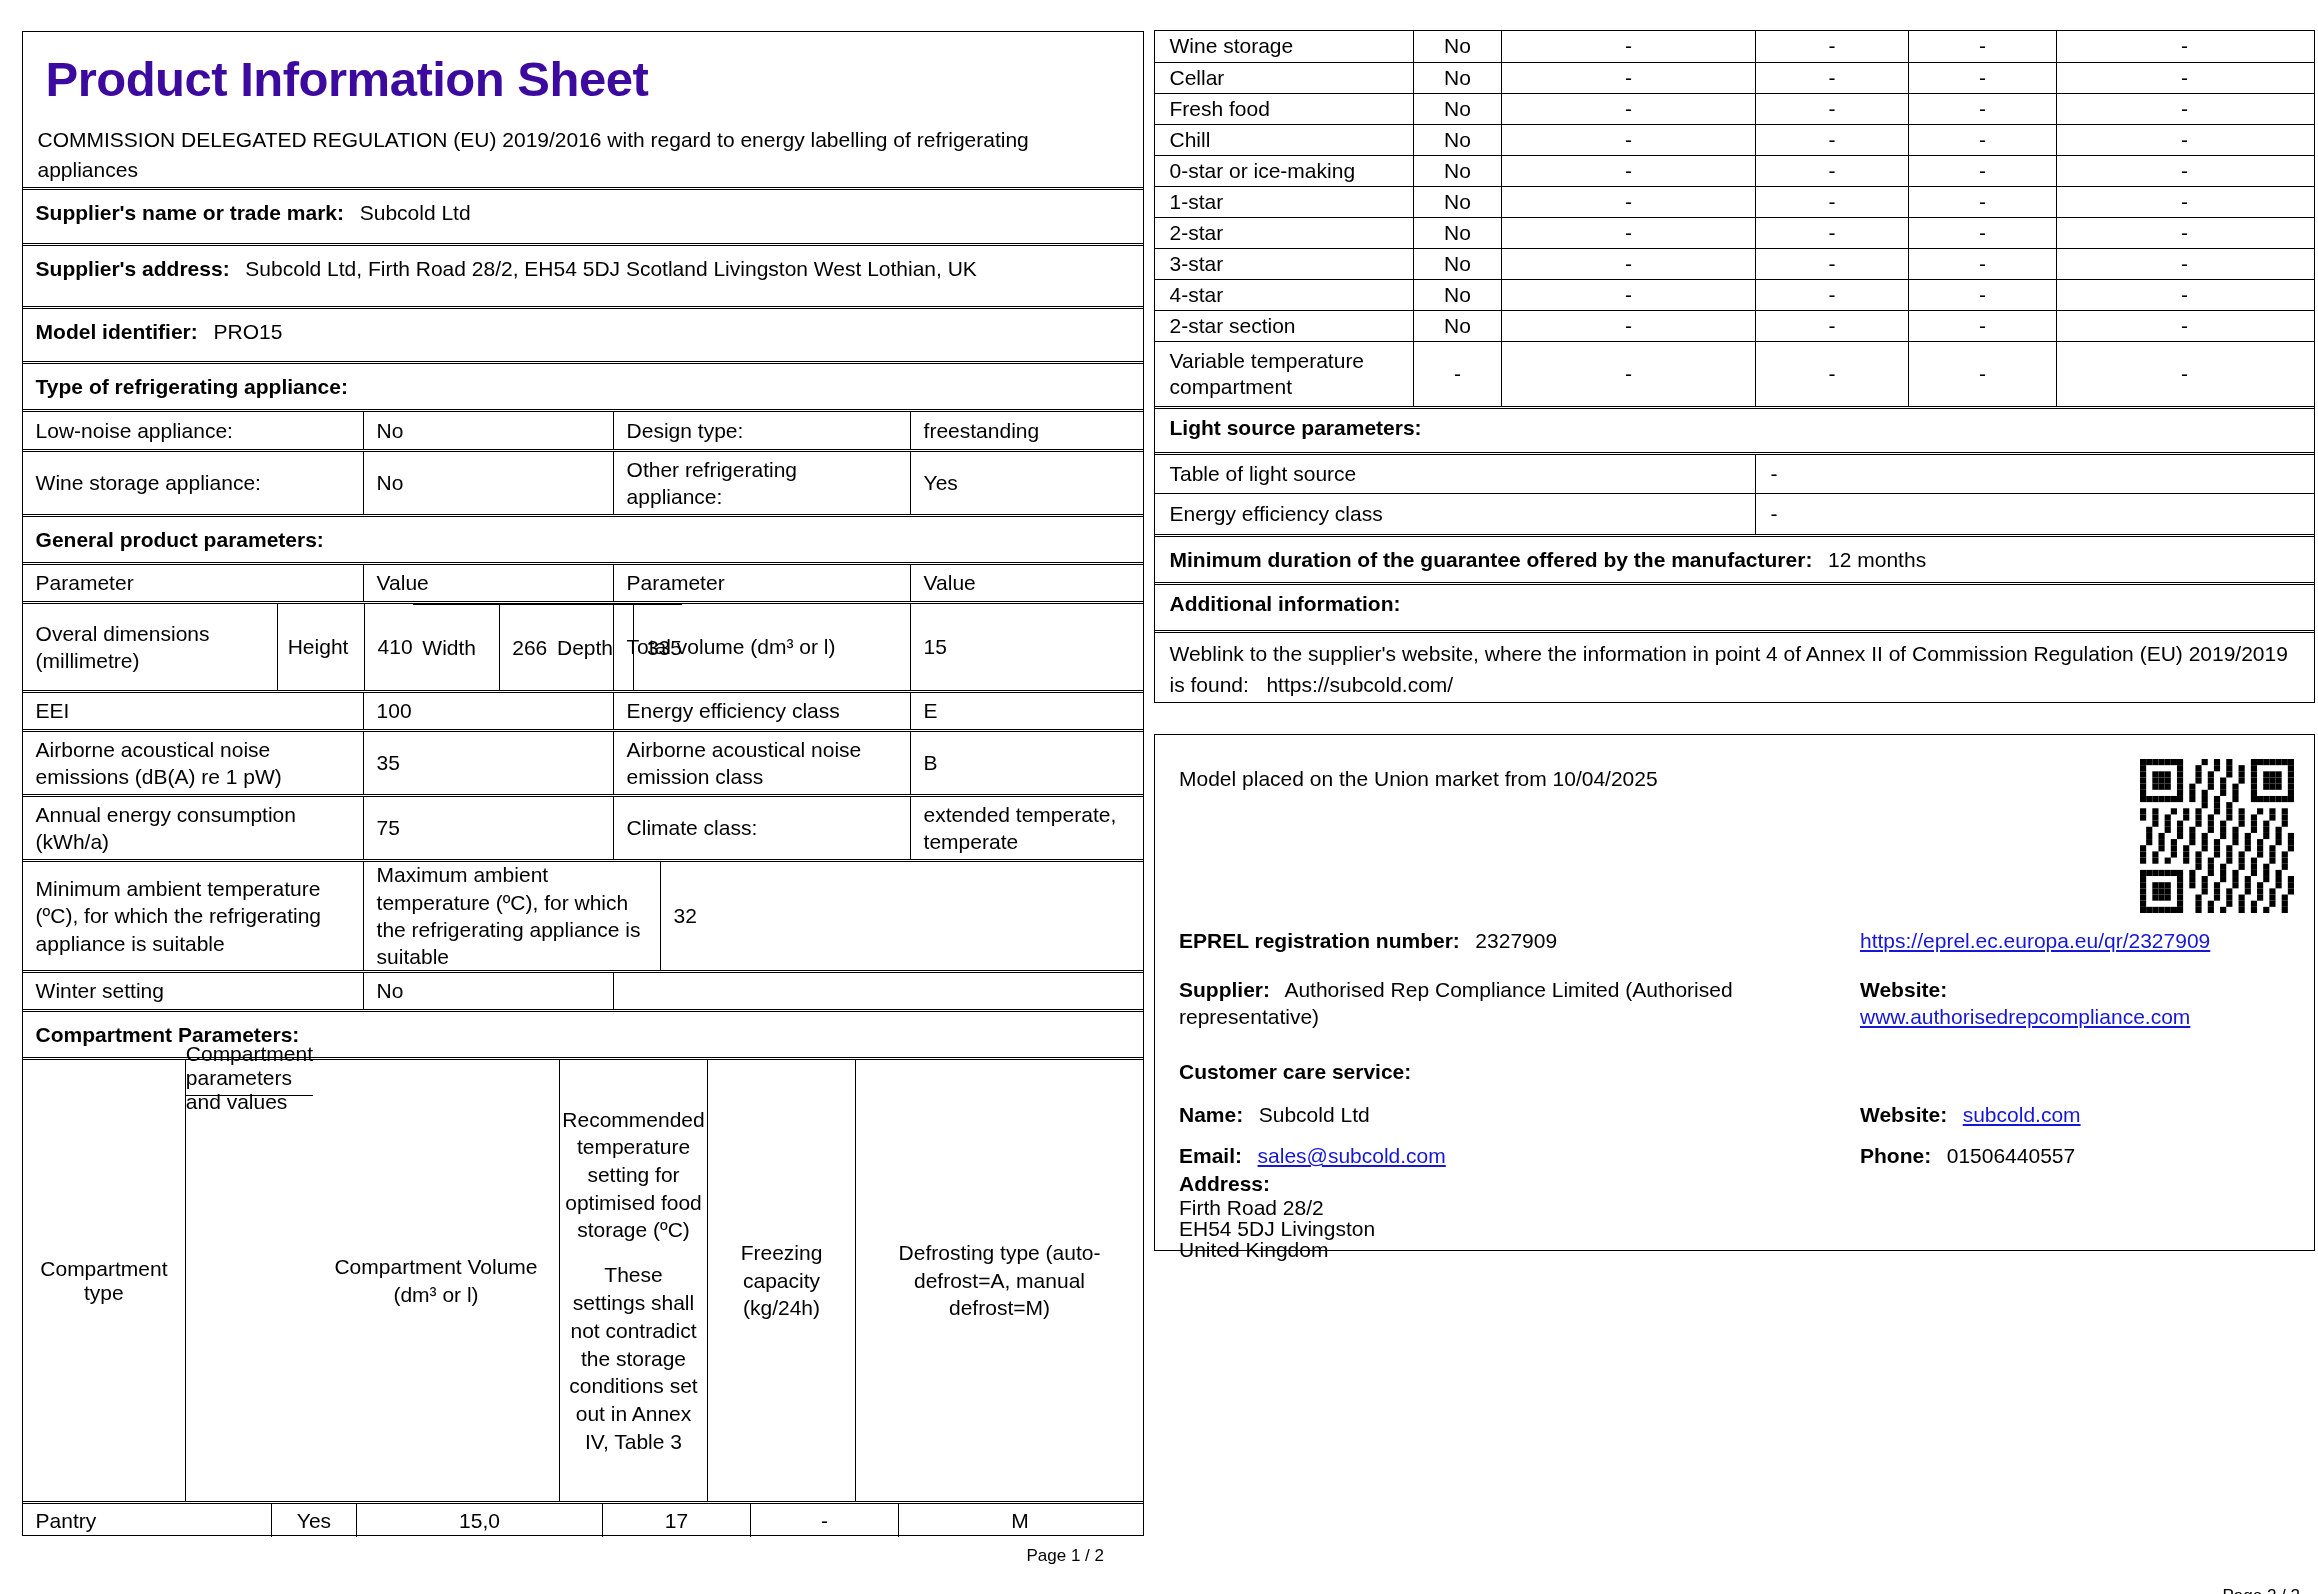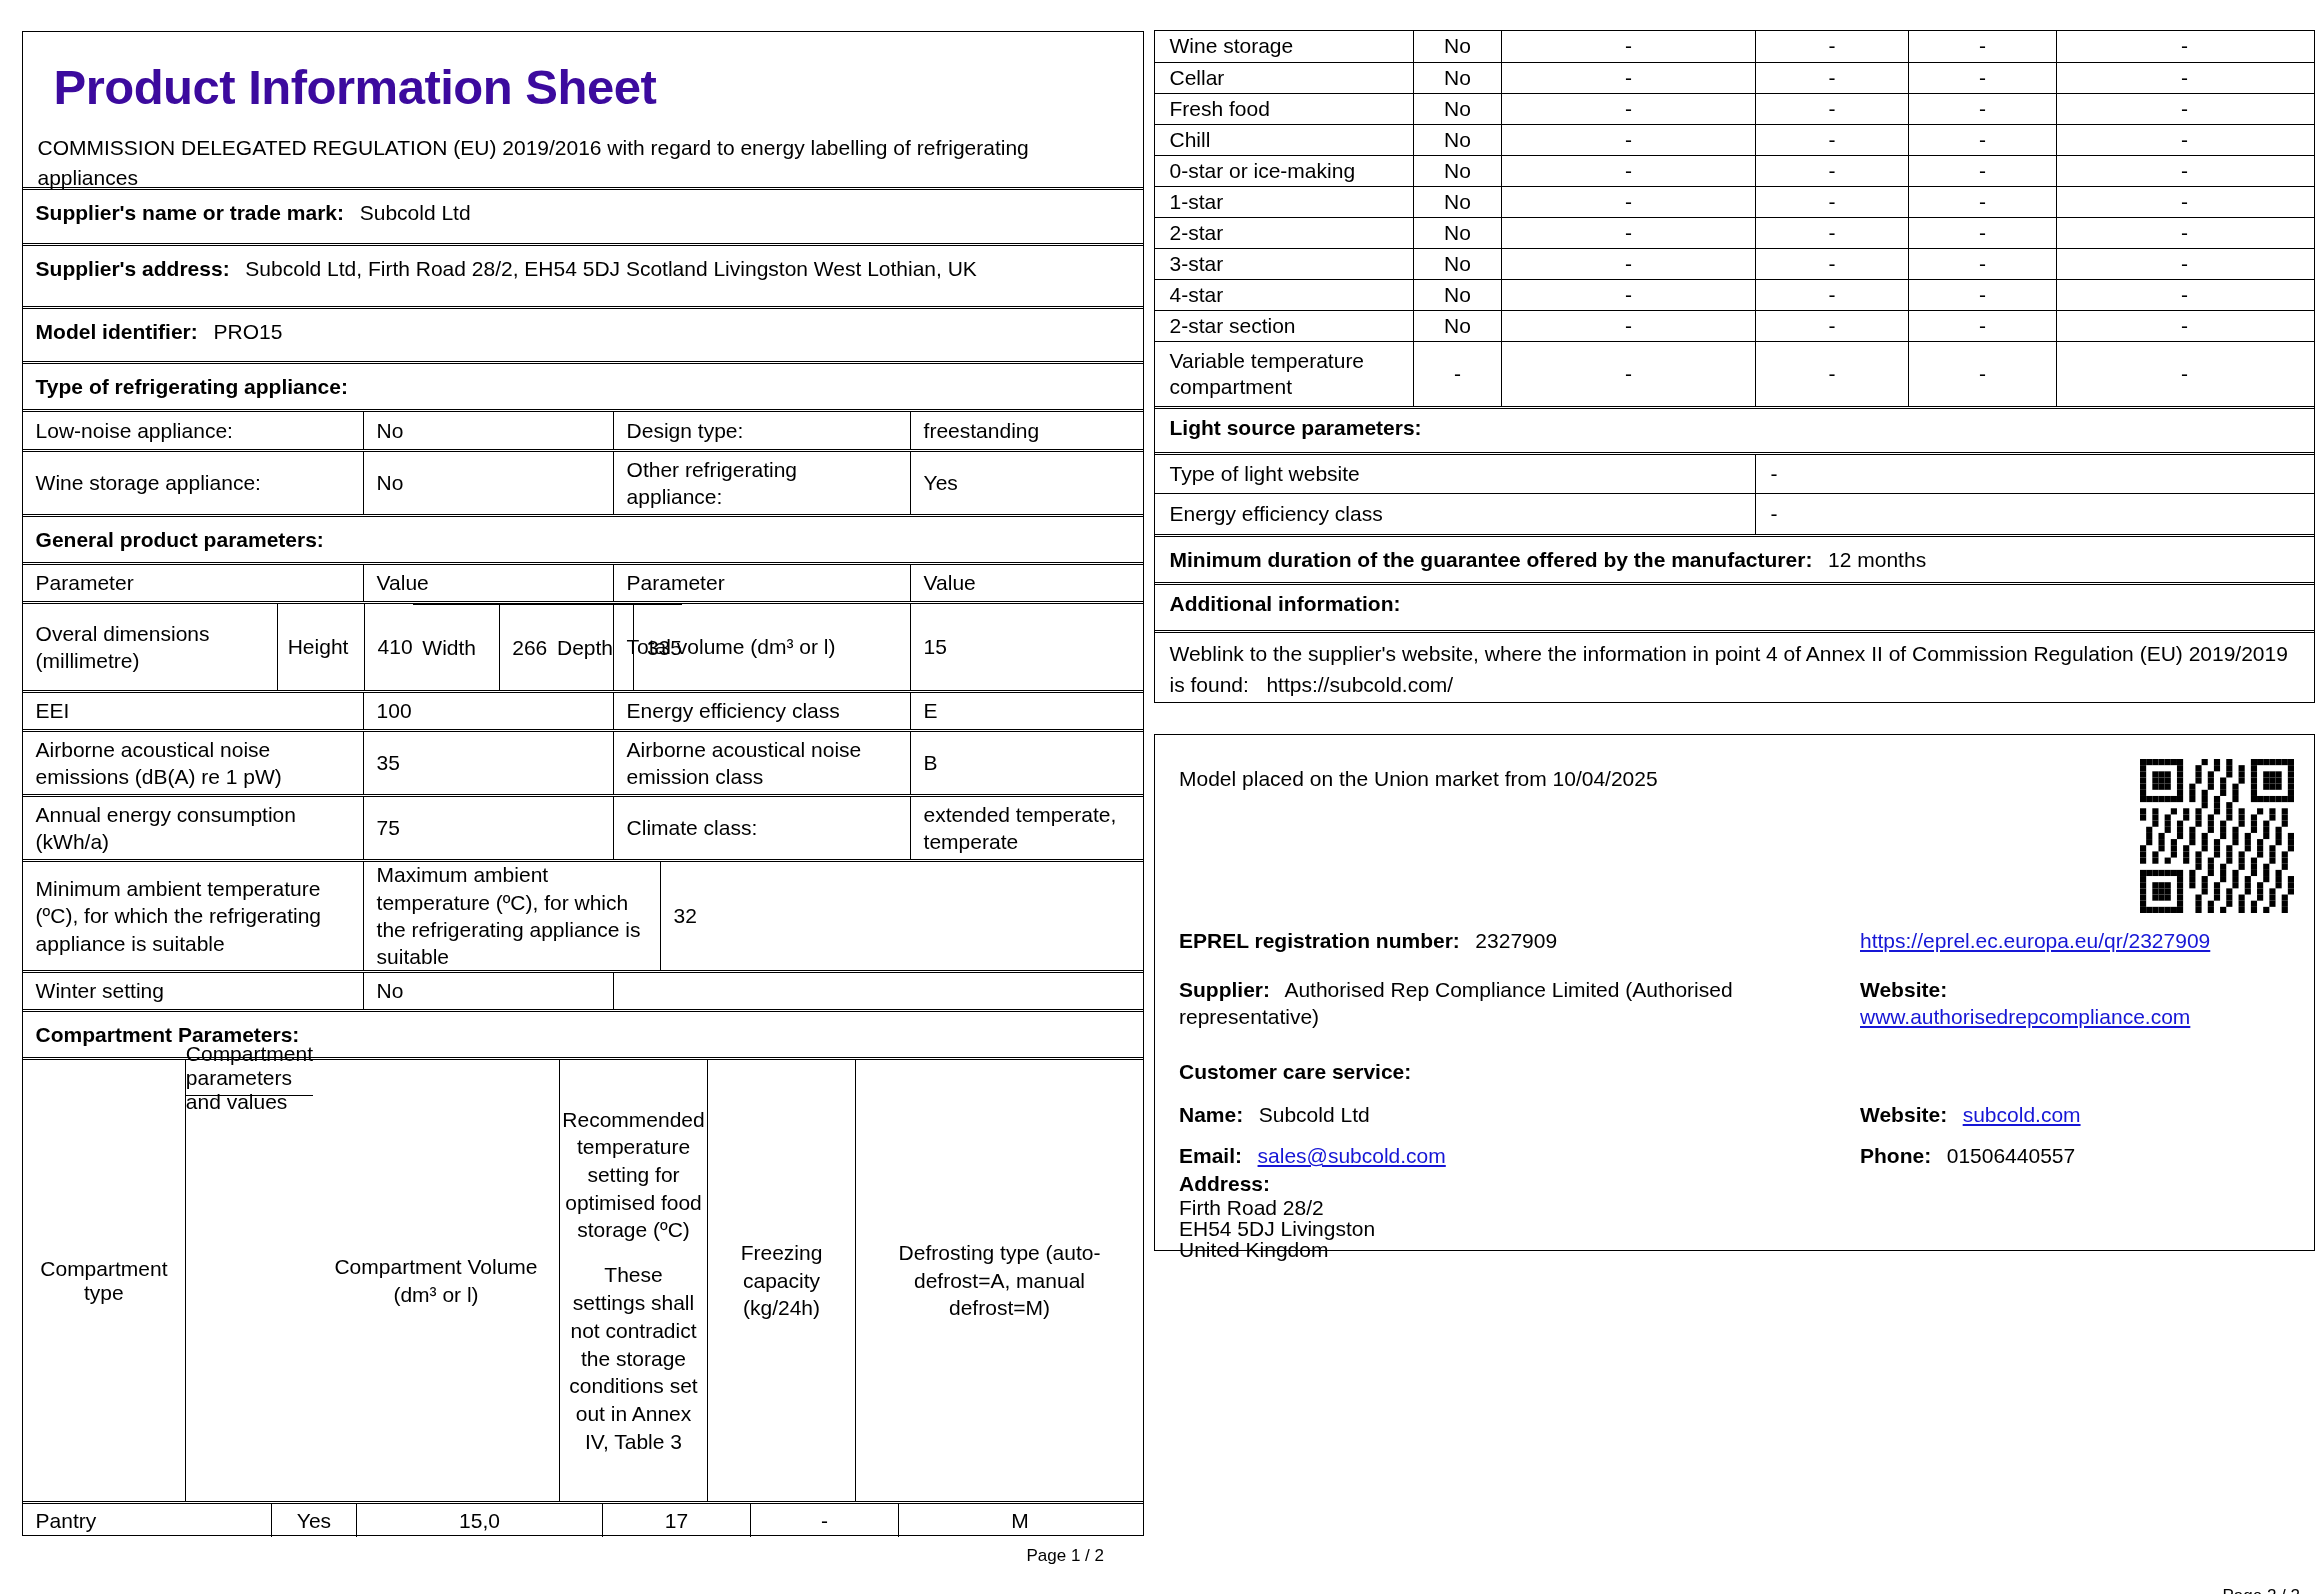--- a/index.html
+++ b/index.html
@@ -22,21 +22,21 @@
   .cell{box-sizing:border-box;padding:5.8px 12.6px;display:flex;align-items:center;line-height:1.3;}
   .cell.top{align-items:flex-start;padding-top:8.7px;}
   .cell + .cell, .cell + .subgrid, .subgrid + .cell{border-left:1.4px solid #000;}
   .cell.full{width:100%;gap:6px;}
   .cell.ctr{justify-content:center;text-align:center;}
   
   .c703{width:340px;} .c518{width:250px;} .c614{width:297px;} .c480{width:232px;}
   .cRest{width:528px;}
   
   .hb{padding:12.6px 14.5px;box-sizing:border-box;width:100%;}
-  .hb h1{margin:16px;font-size:49px;line-height:1.1;color:#3c0a9e;letter-spacing:-0.5px;}
+  .hb h1{margin:8px;font-size:49px;line-height:1.1;color:#3c0a9e;letter-spacing:-0.5px;}
   .hb p{margin:18.4px 0 0 0;font-size:21px;line-height:1.45;width:1077px;}
   
   .h320{height:155px;} .h116{height:56px;} .h130{height:63px;} .h114{height:55px;}
   .h100{height:48px;} .h82{height:40px;} .h134{height:65px;} .h80{height:39px;}
   .h185{height:89px;} .h135{height:65px;} .h230{height:111px;} .h74{height:36px;}
   
   .subgrid{width:336px;display:flex;flex-direction:row;box-sizing:border-box;}
   .subrow{flex:1;display:flex;box-sizing:border-box;}
   .subrow + .subrow{border-top:1.9px solid #000;}
   .subname{width:86px;box-sizing:border-box;display:flex;align-items:center;padding-left:9.7px;}
@@ -329,21 +329,21 @@
         <div class="p2cell c4">-</div>
         <div class="p2cell c5">-</div>
       </div>
     </div>
 
   <div class="prow h95">
     <div class="cell full top b">Light source parameters:</div>
   </div>
 
   <div class="prow h85">
-    <div class="cell L1242">Type of light website</div>
+    <div class="cell L1242">Table of light source</div>
     <div class="cell L1153">-</div>
   </div>
 
   <div class="prow h85 thin">
     <div class="cell L1242">Energy efficiency class</div>
     <div class="cell L1153">-</div>
   </div>
 
   <div class="prow h100">
     <div class="cell full">

